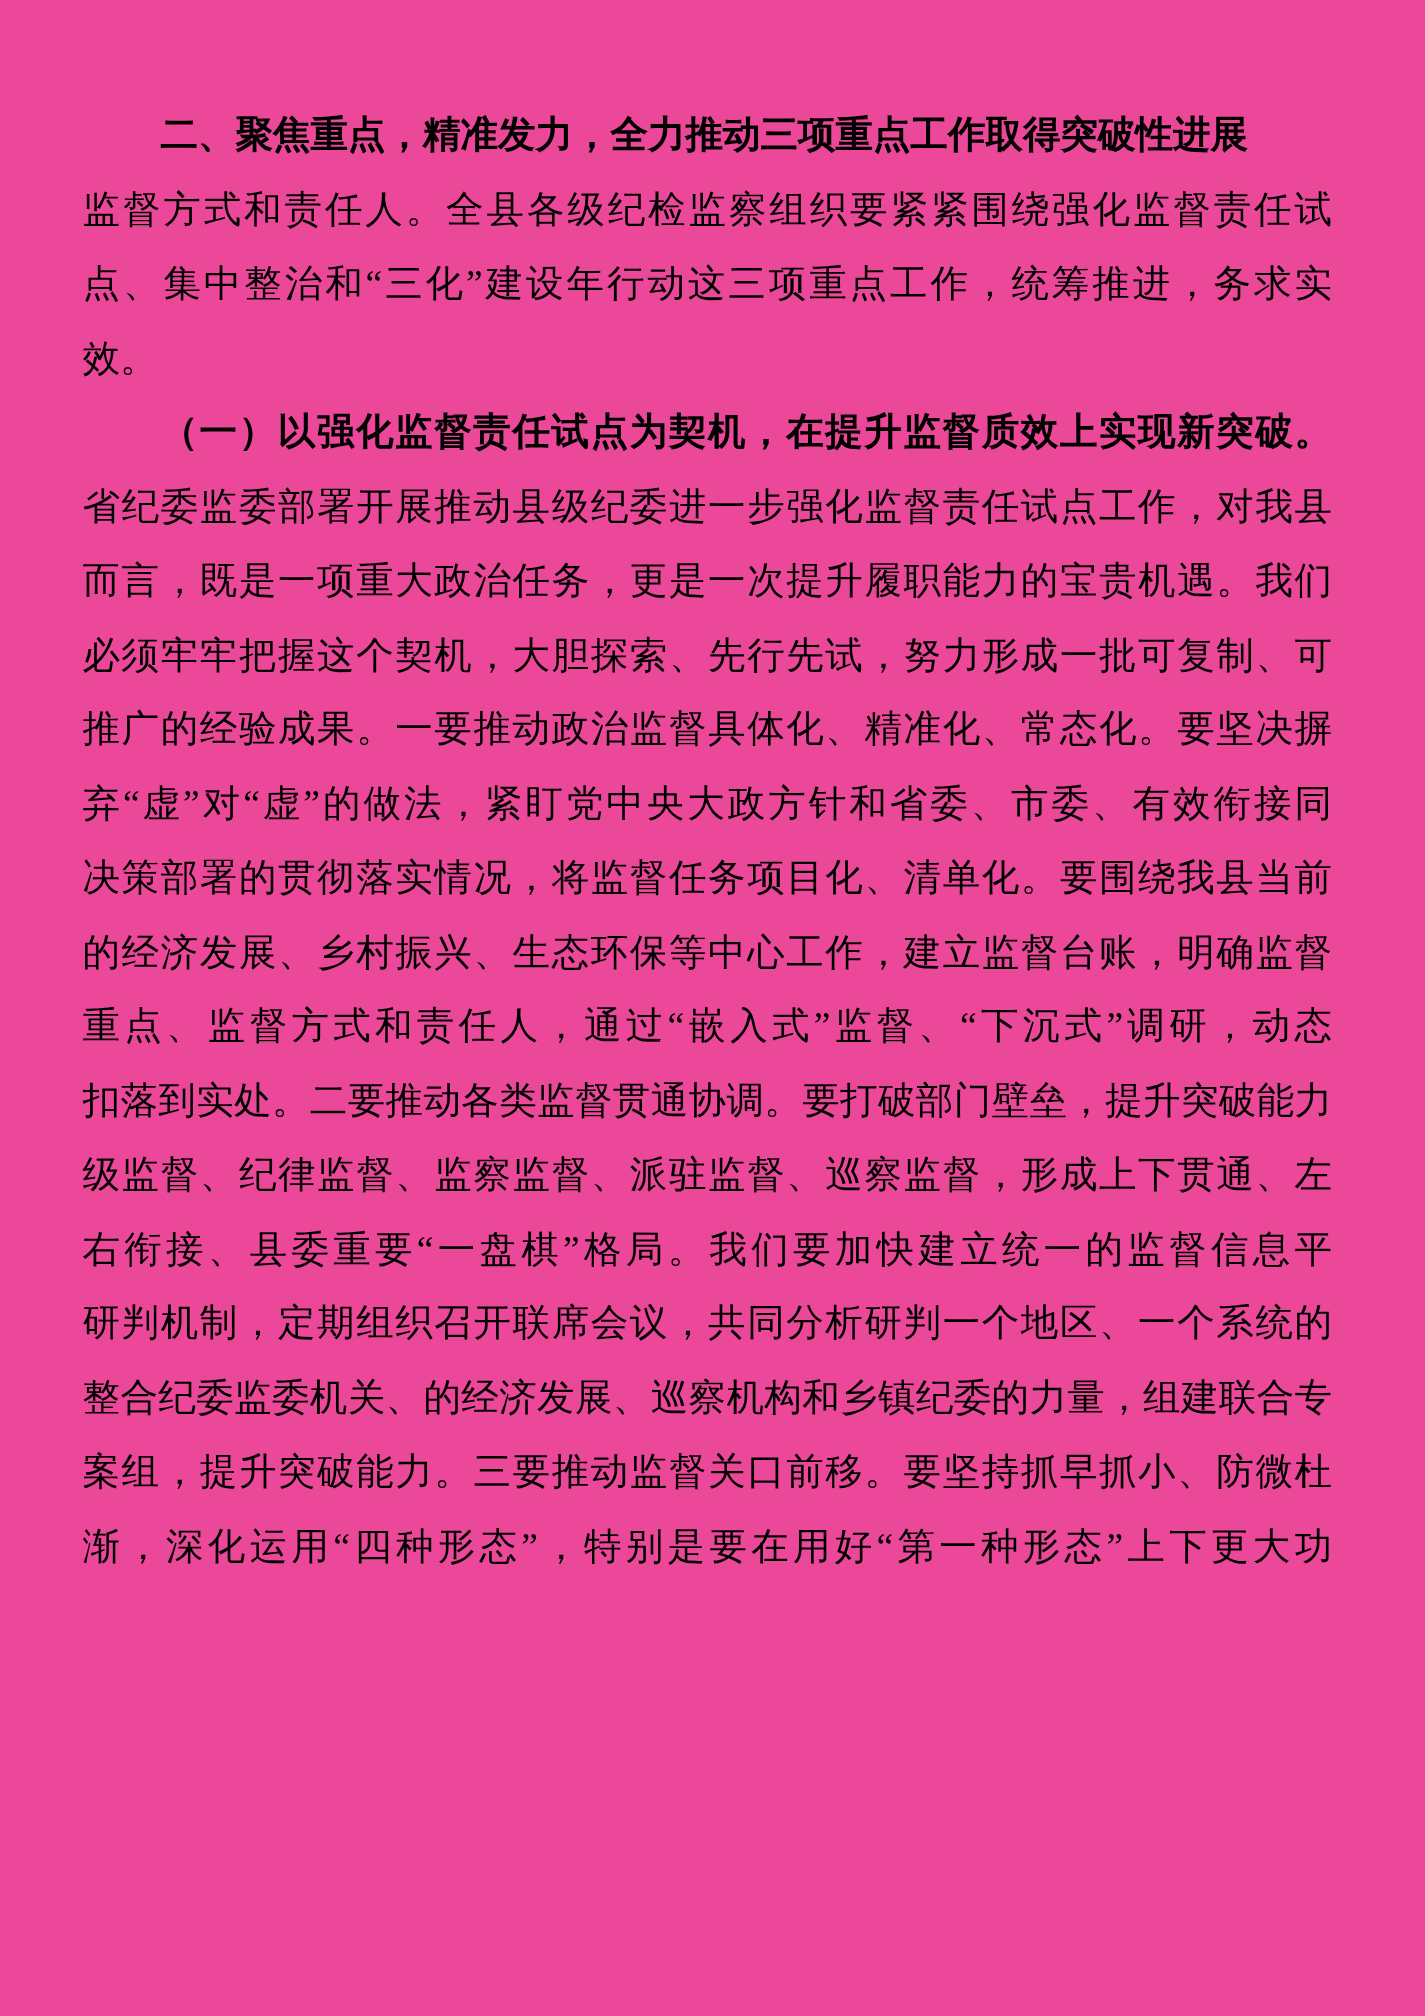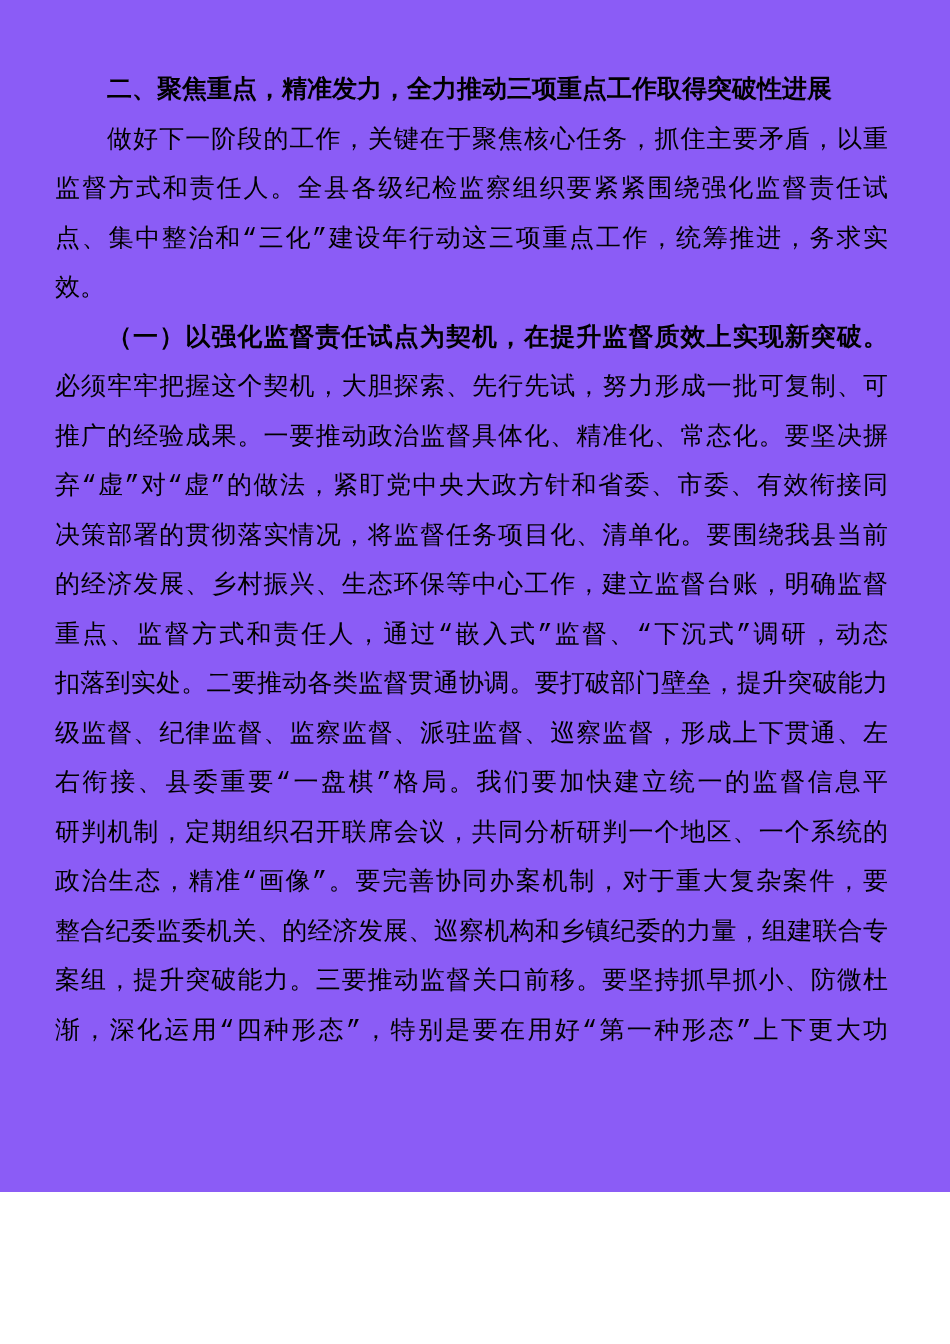--- a/index.html
+++ b/index.html
@@ -3,24 +3,24 @@
 <meta charset="utf-8">
 <style>
   html, body {
     margin: 0;
     padding: 0;
     background: #ffffff;
   }
   .page {
     position: relative;
     width: 950px;
-    height: 1192px;
-    background: #8b5cf6;
+    height: 1344px;
+    background: #ec4899;
     overflow: hidden;
-    font-family: Liberation Mono, monospace;
+    font-family: Liberation Serif, serif;
   }
   .text-block {
     position: absolute;
     left: 55px;
     top: 66px;
     width: 833px;
   }
   .line {
     display: block;
     height: 49.5px;
@@ -41,33 +41,33 @@
   .line.indent {
     text-indent: 52px;
   }
 </style>
 </head>
 <body>
 
 <div class="page">
   <div class="text-block">
     <div class="line bold indent end">二、聚焦重点，精准发力，全力推动三项重点工作取得突破性进展</div>
-    <div class="line indent">做好下一阶段的工作，关键在于聚焦核心任务，抓住主要矛盾，以重</div>
     <div class="line">监督方式和责任人。全县各级纪检监察组织要紧紧围绕强化监督责任试</div>
     <div class="line">点、集中整治和“三化”建设年行动这三项重点工作，统筹推进，务求实</div>
     <div class="line end">效。</div>
     <div class="line bold indent">（一）以强化监督责任试点为契机，在提升监督质效上实现新突破。</div>
+    <div class="line">省纪委监委部署开展推动县级纪委进一步强化监督责任试点工作，对我县</div>
+    <div class="line">而言，既是一项重大政治任务，更是一次提升履职能力的宝贵机遇。我们</div>
     <div class="line">必须牢牢把握这个契机，大胆探索、先行先试，努力形成一批可复制、可</div>
     <div class="line">推广的经验成果。一要推动政治监督具体化、精准化、常态化。要坚决摒</div>
     <div class="line">弃“虚”对“虚”的做法，紧盯党中央大政方针和省委、市委、有效衔接同</div>
     <div class="line">决策部署的贯彻落实情况，将监督任务项目化、清单化。要围绕我县当前</div>
     <div class="line">的经济发展、乡村振兴、生态环保等中心工作，建立监督台账，明确监督</div>
     <div class="line">重点、监督方式和责任人，通过“嵌入式”监督、“下沉式”调研，动态</div>
     <div class="line">扣落到实处。二要推动各类监督贯通协调。要打破部门壁垒，提升突破能力</div>
     <div class="line">级监督、纪律监督、监察监督、派驻监督、巡察监督，形成上下贯通、左</div>
     <div class="line">右衔接、县委重要“一盘棋”格局。我们要加快建立统一的监督信息平</div>
     <div class="line">研判机制，定期组织召开联席会议，共同分析研判一个地区、一个系统的</div>
-    <div class="line">政治生态，精准“画像”。要完善协同办案机制，对于重大复杂案件，要</div>
     <div class="line">整合纪委监委机关、的经济发展、巡察机构和乡镇纪委的力量，组建联合专</div>
     <div class="line">案组，提升突破能力。三要推动监督关口前移。要坚持抓早抓小、防微杜</div>
     <div class="line">渐，深化运用“四种形态”，特别是要在用好“第一种形态”上下更大功</div>
   </div>
 </div>
 
 </body></html>

